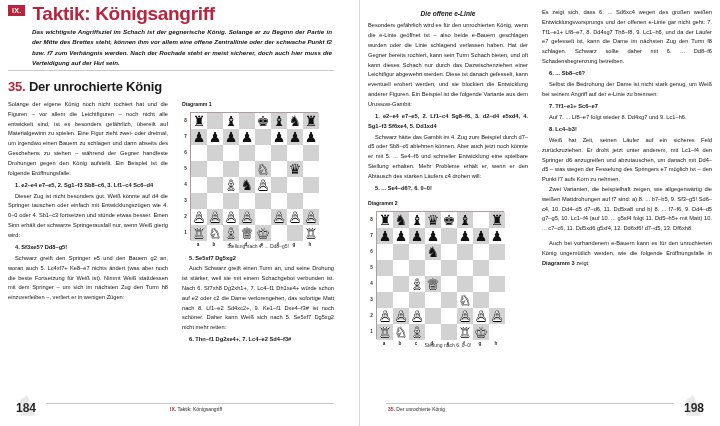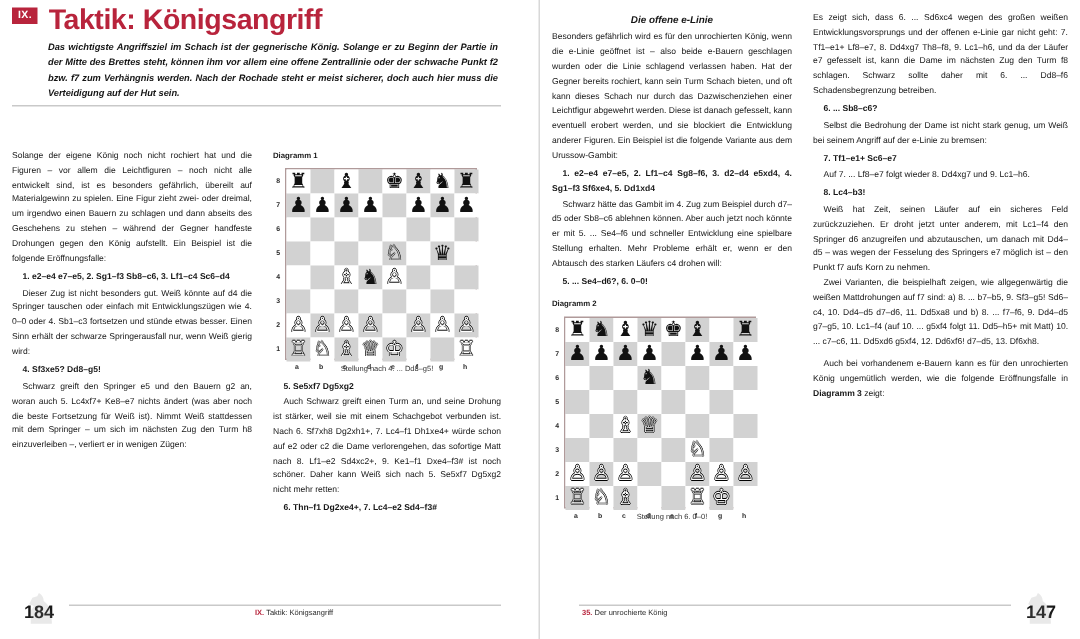--- a/index.html
+++ b/index.html
@@ -195,20 +195,24 @@
 
     <div class="chap-header">
       <span class="chap-num">IX.</span>
       <span class="chap-title">Taktik: Königsangriff</span>
     </div>
 
     <div class="chap-intro">Das wichtigste Angriffsziel im Schach ist der gegnerische König. Solange er zu Beginn der Partie in der Mitte des Brettes steht, können ihm vor allem eine offene Zentrallinie oder der schwache Punkt f2 bzw. f7 zum Verhängnis werden. Nach der Rochade steht er meist sicherer, doch auch hier muss die Verteidigung auf der Hut sein.</div>
 
     <div class="rule"></div>
 
+    <div class="sec-head">
+      <span class="num">35.</span>
+      <span>Der unrochierte König</span>
+    </div>
 
     <div class="col c1">
       <p class="noind">Solange der eigene König noch nicht rochiert hat und die Figuren – vor allem die Leichtfiguren – noch nicht alle entwickelt sind, ist es besonders gefährlich, übereilt auf Materialgewinn zu spielen. Eine Figur zieht zwei- oder dreimal, um irgendwo einen Bauern zu schlagen und dann abseits des Geschehens zu stehen – während der Gegner handfeste Drohungen gegen den König aufstellt. Ein Beispiel ist die folgende Eröffnungsfalle:</p>
       <p class="moves">1. e2–e4 e7–e5, 2. Sg1–f3 Sb8–c6, 3. Lf1–c4 Sc6–d4</p>
       <p>Dieser Zug ist nicht besonders gut. Weiß könnte auf d4 die Springer tauschen oder einfach mit Entwicklungszügen wie 4. 0–0 oder 4. Sb1–c3 fortsetzen und stünde etwas besser. Einen Sinn erhält der schwarze Springerausfall nur, wenn Weiß gierig wird:</p>
       <p class="moves">4. Sf3xe5? Dd8–g5!</p>
       <p>Schwarz greift den Springer e5 und den Bauern g2 an, woran auch 5. Lc4xf7+ Ke8–e7 nichts ändert (was aber noch die beste Fortsetzung für Weiß ist). Nimmt Weiß stattdessen mit dem Springer – um sich im nächsten Zug den Turm h8 einzuverleiben –, verliert er in wenigen Zügen:</p>
     </div>
 
     <div class="col c2">
@@ -542,21 +546,21 @@
       <p>Selbst die Bedrohung der Dame ist nicht stark genug, um Weiß bei seinem Angriff auf der e-Linie zu bremsen:</p>
       <p class="moves">7. Tf1–e1+ Sc6–e7</p>
       <p>Auf 7. ... Lf8–e7 folgt wieder 8. Dd4xg7 und 9. Lc1–h6.</p>
       <p class="moves">8. Lc4–b3!</p>
       <p>Weiß hat Zeit, seinen Läufer auf ein sicheres Feld zurückzuziehen. Er droht jetzt unter anderem, mit Lc1–f4 den Springer d6 anzugreifen und abzutauschen, um danach mit Dd4–d5 – was wegen der Fesselung des Springers e7 möglich ist – den Punkt f7 aufs Korn zu nehmen.</p>
       <p>Zwei Varianten, die beispielhaft zeigen, wie allgegenwärtig die weißen Mattdrohungen auf f7 sind: a) 8. ... b7–b5, 9. Sf3–g5! Sd6–c4, 10. Dd4–d5 d7–d6, 11. Dd5xa8 und b) 8. ... f7–f6, 9. Dd4–d5 g7–g5, 10. Lc1–f4 (auf 10. ... g5xf4 folgt 11. Dd5–h5+ mit Matt) 10. ... c7–c6, 11. Dd5xd6 g5xf4, 12. Dd6xf6! d7–d5, 13. Df6xh8.</p>
       <p style="margin-top:5px">Auch bei vorhandenem e-Bauern kann es für den unrochierten König ungemütlich werden, wie die folgende Eröffnungsfalle in <b>Diagramm 3</b> zeigt:</p>
     </div>
 
     <div class="footline r"></div>
-    <div class="folio r">147</div>
+    <div class="folio r">198</div>
     <div class="runhead r">
       <span class="rnum">35.</span>
       <span>Der unrochierte König</span>
     </div>
     <div class="ghost r">
       <svg viewBox="0 0 24 24">
           <path d="M6 22h13c0-7-1-11-5-14 0-2-1-4-3-5l-1 2-3 1-2 4 3 1-2 3z" fill="#888"></path>
         </svg>
     </div>
   </div>

